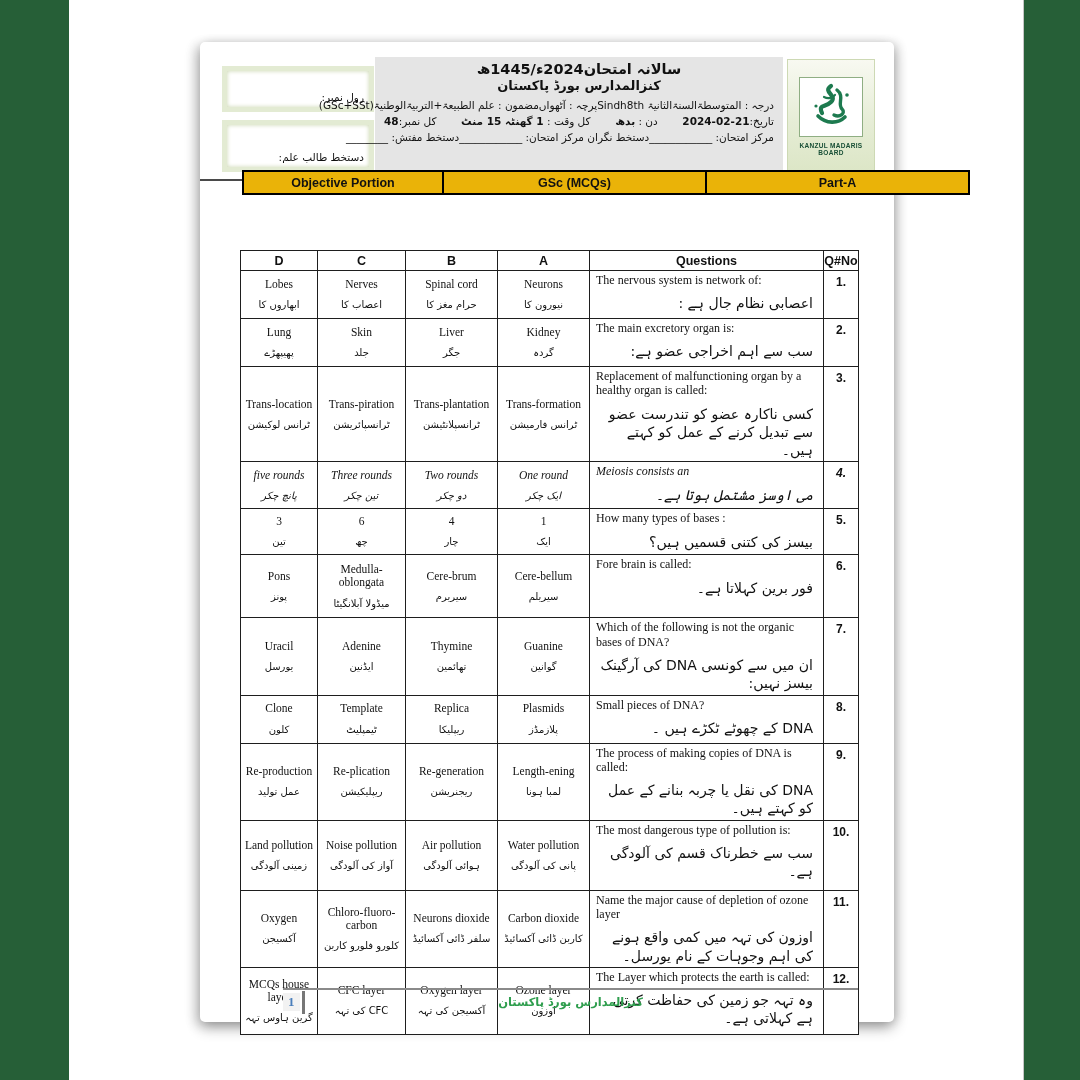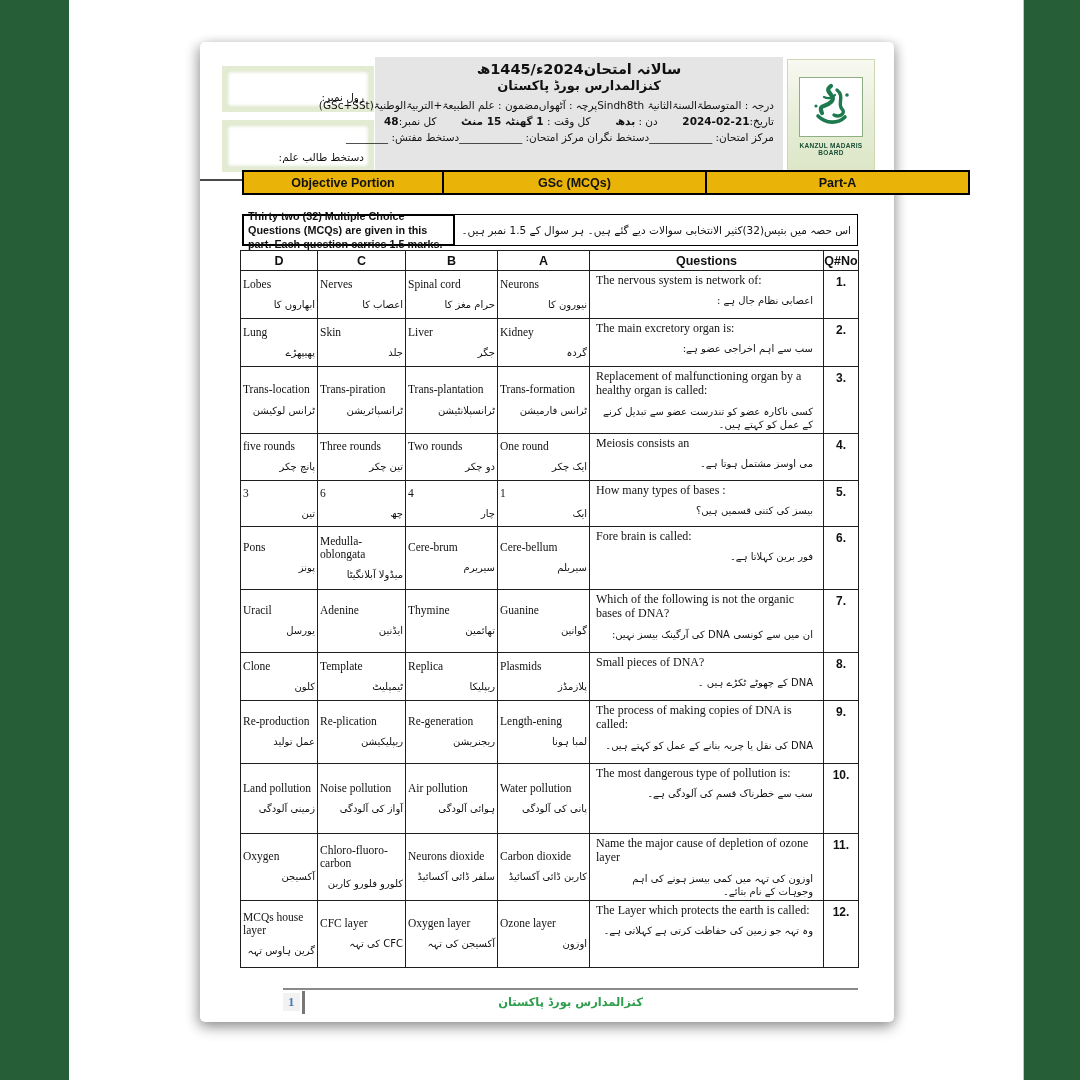--- a/index.html
+++ b/index.html
@@ -76,31 +76,31 @@
     display:flex;align-items:center;justify-content:center;padding:0 6px;white-space:nowrap;
   }
 
   
   table.mcq{
     position:absolute;left:40px;top:208px;width:618px;
     border-collapse:collapse;table-layout:fixed;background:#fff;
   }
   .mcq th,.mcq td{border:1.6px solid #1e1e1e;box-sizing:border-box;}
   .mcq th{font-size:12.5px;font-weight:bold;height:20px;padding:0;}
-  td.opt{vertical-align:middle;padding:2px 2px;font-family:"Liberation Serif",serif;}
+  td.opt{text-align:center;vertical-align:middle;padding:2px 2px;font-family:"Liberation Serif",serif;}
   .oen{font-size:11.5px;line-height:1.15;}
   .our{font-size:10px;margin-top:8px;font-family:"DejaVu Sans",sans-serif;line-height:1.2;}
   td.qcell{vertical-align:top;padding:2px 10px 2px 6px;font-family:"Liberation Serif",serif;}
   .qen{font-size:12px;line-height:1.2;}
-  .qur{font-size:10px;margin-top:7px;font-family:"DejaVu Sans",sans-serif;line-height:1.3;}
+  .qur{font-size:14px;margin-top:7px;font-family:"DejaVu Sans",sans-serif;line-height:1.3;}
   td.qno{vertical-align:top;text-align:center;font-weight:bold;font-size:12px;padding-top:4px;font-family:"Liberation Sans",sans-serif;}
   .mcq tbody tr:nth-child(1) td{height:48px;}
   .mcq tbody tr:nth-child(2) td{height:48px;}
   .mcq tbody tr:nth-child(3) td{height:63px;}
-  .mcq tbody tr:nth-child(4) td{height:47px;}
+  .mcq tbody tr:nth-child(4) td{height:47px;font-style:italic;}
   .mcq tbody tr:nth-child(5) td{height:46px;}
   .mcq tbody tr:nth-child(6) td{height:63px;}
   .mcq tbody tr:nth-child(7) td{height:63px;margin-top:26px;}
   .mcq tbody tr:nth-child(8) td{height:48px;}
   .mcq tbody tr:nth-child(9) td{height:63px;}
   .mcq tbody tr:nth-child(10) td{height:70px;margin-top:32px;}
   .mcq tbody tr:nth-child(11) td{height:67px;}
   .mcq tbody tr:nth-child(12) td{height:67px;}
 
   
@@ -168,24 +168,20 @@
   </div>
 
   <div class="hdr-rule"></div>
 
   <div class="part-bar">
     <div class="pb-cell">Objective Portion</div>
     <div class="pb-cell">GSc (MCQs)</div>
     <div class="pb-cell">Part-A</div>
   </div>
 
-  <div class="instr">
-    <div class="instr-en">Thirty two (32) Multiple Choice Questions (MCQs) are given in this part. Each question carries 1.5 marks.</div>
-    <div class="instr-ur" dir="rtl">اس حصہ میں بتیس(32)کثیر الانتخابی سوالات دیے گئے ہیں۔ ہر سوال کے 1.5 نمبر ہیں۔</div>
-  </div>
 
   <table class="mcq">
     <colgroup>
       <col style="width:77px">
         <col style="width:88px">
         <col style="width:92px">
       <col style="width:92px">
         <col style="width:234px">
         <col style="width:35px">
     </colgroup>
@@ -452,21 +448,21 @@
     <td class="opt">
       <div class="oen">Neurons dioxide</div>
       <div class="our" dir="rtl">سلفر ڈائی آکسائیڈ</div>
     </td>
     <td class="opt">
       <div class="oen">Carbon dioxide</div>
       <div class="our" dir="rtl">کاربن ڈائی آکسائیڈ</div>
     </td>
     <td class="qcell">
       <div class="qen">Name the major cause of depletion of ozone layer</div>
-      <div class="qur" dir="rtl">اوزون کی تہہ میں کمی بیسز ہونے کی اہم وجوہات کے نام بتائے۔</div>
+      <div class="qur" dir="rtl">اوزون کی تہہ میں کمی واقع ہونے کی اہم وجوہات کے نام یورسل۔</div>
     </td>
     <td class="qno">11.</td>
   </tr>
 
   <tr>
     <td class="opt">
       <div class="oen">MCQs house layer</div>
       <div class="our" dir="rtl">گرین ہاوس تہہ</div>
     </td>
     <td class="opt">

